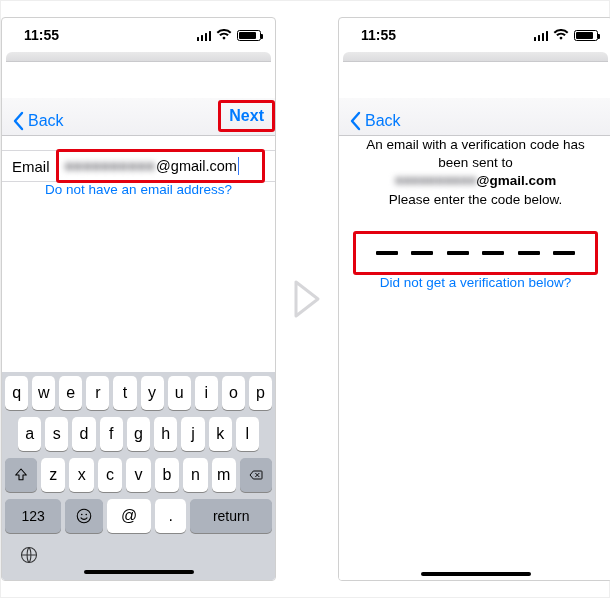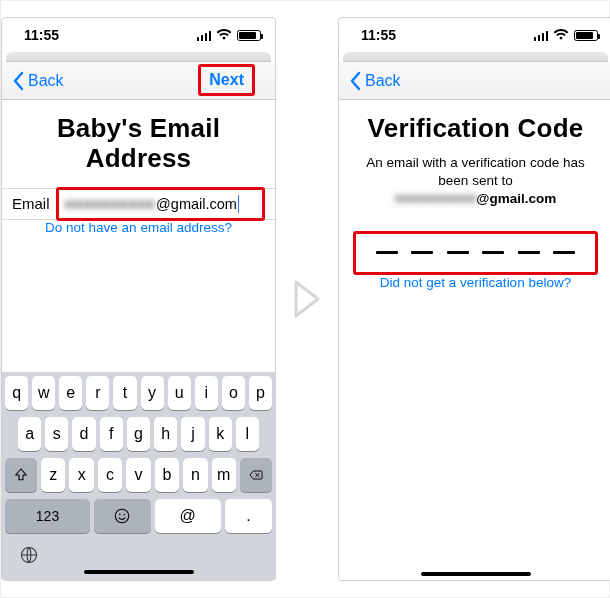--- a/index.html
+++ b/index.html
@@ -3,24 +3,24 @@
   <meta charset="utf-8">
   <style>
     * { margin: 0; padding: 0; box-sizing: border-box; font-family: -apple-system, "Helvetica Neue", Arial, sans-serif; }
     body { background: #fff; width: 610px; height: 598px; position: relative; }
     .canvas { position: absolute; inset: 0; border: 1px solid #eee; display:flex; align-items:center; }
     .row { display:flex; align-items:center; justify-content:center; gap:8px; margin:auto; }
     .phone { width: 275px; height: 564px; border: 1px solid #d0d0d0; border-radius: 4px; background: #fff; overflow: hidden; display:flex; flex-direction:column; }
     .statusbar { height: 34px; display:flex; align-items:center; justify-content:space-between; padding: 0 14px 0 22px; font-size: 14px; font-weight:600; color:#000; }
     .statusright { display:flex; align-items:center; gap:5px; }
     .bubble { height: 10px; background: linear-gradient(#e9e9ea,#dcdcde); border-bottom:1px solid #c9c9cc; margin: 0 4px; border-radius: 6px 6px 0 0; }
-    .navbar { height: 38px; background: linear-gradient(#f9f9fa,#f1f1f4); border-bottom:1px solid #c9c9cc; display:flex; align-items:center; padding: 0 6px; position:relative; }
+    .navbar { height: 38px; background: linear-gradient(#f9f9fa,#f1f1f4); border-bottom:1px solid #c9c9cc; display:flex; align-items:flex-end; padding: 0 6px; position:relative;margin-top:36px; }
     .backbtn { display:flex; align-items:center; color:#007aff; font-size:16px; gap:2px; padding:4px 4px; }
     .backbtn svg { width:14px; height:20px; }
-    .nextwrap { position:absolute; right:20px; top:2px;border-radius:6px; }
+    .nextwrap { position:absolute; right:0; top:2px;border-radius:6px; }
     .nextbox { border: 3px solid #e3000f; border-radius:3px; padding: 4px 8px; color:#007aff; font-size:16px; font-weight:600; }
     .content { flex:1; background:#fff; overflow:hidden; position:relative; }
     .title { text-align:center; font-size:26px; font-weight:700; color:#000; line-height:1.15; margin: 14px 12px 10px; letter-spacing:0.2px; }
     .desc { text-align:center; font-size:13.5px; color:#000; line-height:1.35; padding: 0 18px; }
     .desc .em { font-weight:600; display:block; }
     .fieldrow { margin-top:14px; border-top:1px solid #d8d8dc; border-bottom:1px solid #d8d8dc; height:32px; display:flex; align-items:center; padding: 0 10px; gap:6px; }
     .fieldlabel { font-size:15px; font-weight:400; color:#000; }
     .inputbox { flex:1; height:34px; border:3px solid #e3000f; border-radius:3px; display:flex; align-items:center; padding:0 6px; font-size:14.5px; color:#000; position:relative; }
     .inputbox .blur { filter: blur(3px); color:#8e8e93; margin-right:1px; letter-spacing:.3px; }
     .caret { width:1.5px; height:18px; background:#3478f6; display:inline-block; margin-left:1px; }
@@ -88,21 +88,20 @@
             </svg>
           <span>Back</span>
         </div>
         <div class="nextwrap">
           <div class="nextbox">
             <span>Next</span>
           </div>
         </div>
       </div>
       <div class="content">
-        <div class="title">Baby's Email Address</div>
         <div class="fieldrow">
           <span class="fieldlabel">Email</span>
           <div class="inputbox">
             <span class="blur">■■■■■■■■■■</span>
             <span>@gmail.com</span>
             <span class="caret"></span>
           </div>
         </div>
         <div class="linkline">Do not have an email address?</div>
 
@@ -157,20 +156,21 @@
             <div class="key emoji">
               <svg width="18" height="18" viewBox="0 0 24 24">
                   <circle cx="12" cy="12" r="9" fill="none" stroke="#000" stroke-width="1.4"></circle>
                   <circle cx="9" cy="10" r="1.1" fill="#000"></circle>
                   <circle cx="15" cy="10" r="1.1" fill="#000"></circle>
                   <path d="M8 14.5c1 1.3 2.4 2 4 2s3-.7 4-2" fill="none" stroke="#000" stroke-width="1.4" stroke-linecap="round"></path>
                 </svg>
             </div>
             <div class="key at">@</div>
             <div class="key dot">.</div>
+            <div class="key ret">return</div>
           </div>
           <div class="globerow">
             <svg viewBox="0 0 24 24">
                 <circle cx="12" cy="12" r="9" fill="none" stroke="#000" stroke-width="1.3"></circle>
                 <path d="M3 12h18M12 3c3 3 3 15 0 18M12 3c-3 3-3 15 0 18" fill="none" stroke="#000" stroke-width="1.3"></path>
               </svg>
           </div>
           <div class="homebar2"></div>
         </div>
       </div>
@@ -203,26 +203,26 @@
       <div class="bubble"></div>
       <div class="navbar">
         <div class="backbtn">
           <svg viewBox="0 0 12 20">
               <path d="M9 2l-7 8 7 8" stroke="#007aff" stroke-width="2.4" fill="none" stroke-linecap="round" stroke-linejoin="round"></path>
             </svg>
           <span>Back</span>
         </div>
       </div>
       <div class="content">
-        <div class="title">Verification Code</div>
         <div class="desc">
           <span>An email with a verification code has been sent to</span>
           <span class="em">
             <span style="filter:blur(3px);color:#8e8e93">■■■■■■■■■■</span><span>@gmail.com</span>
           </span>
+          <span>Please enter the code below.</span>
         </div>
         <div class="codebox">
           <span class="dash"></span>
           <span class="dash"></span>
           <span class="dash"></span>
           <span class="dash"></span>
           <span class="dash"></span>
           <span class="dash"></span>
         </div>
         <div class="linkline">Did not get a verification below?</div>

